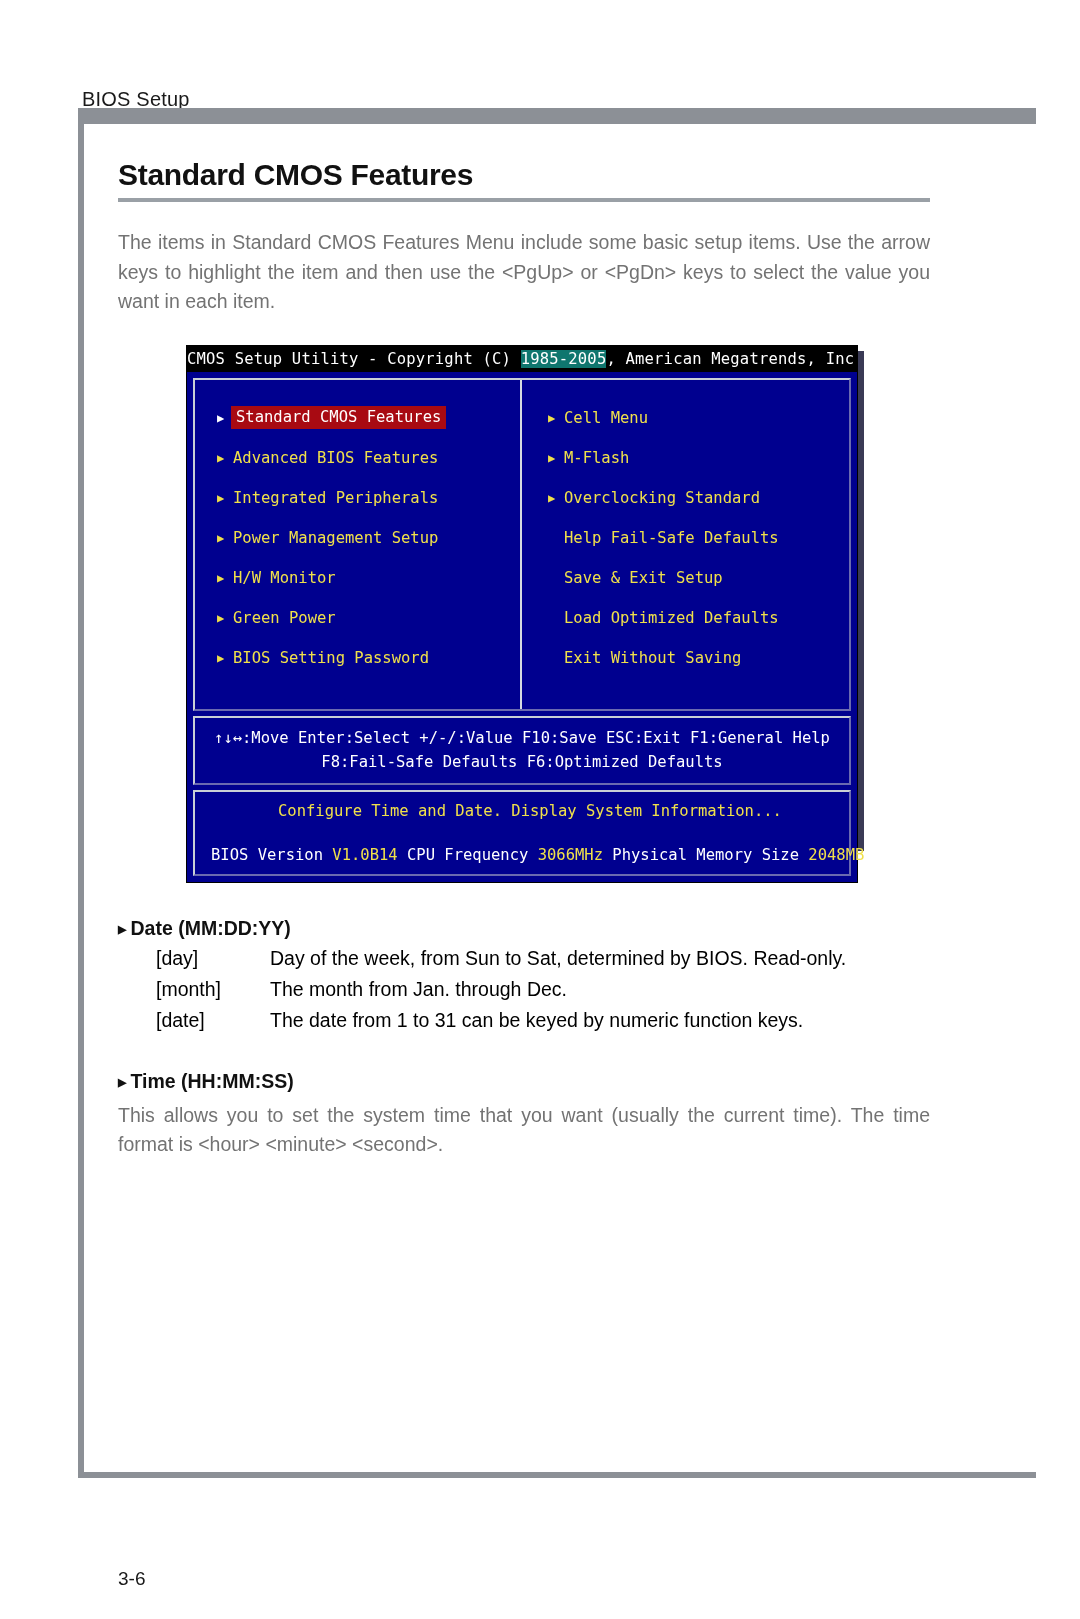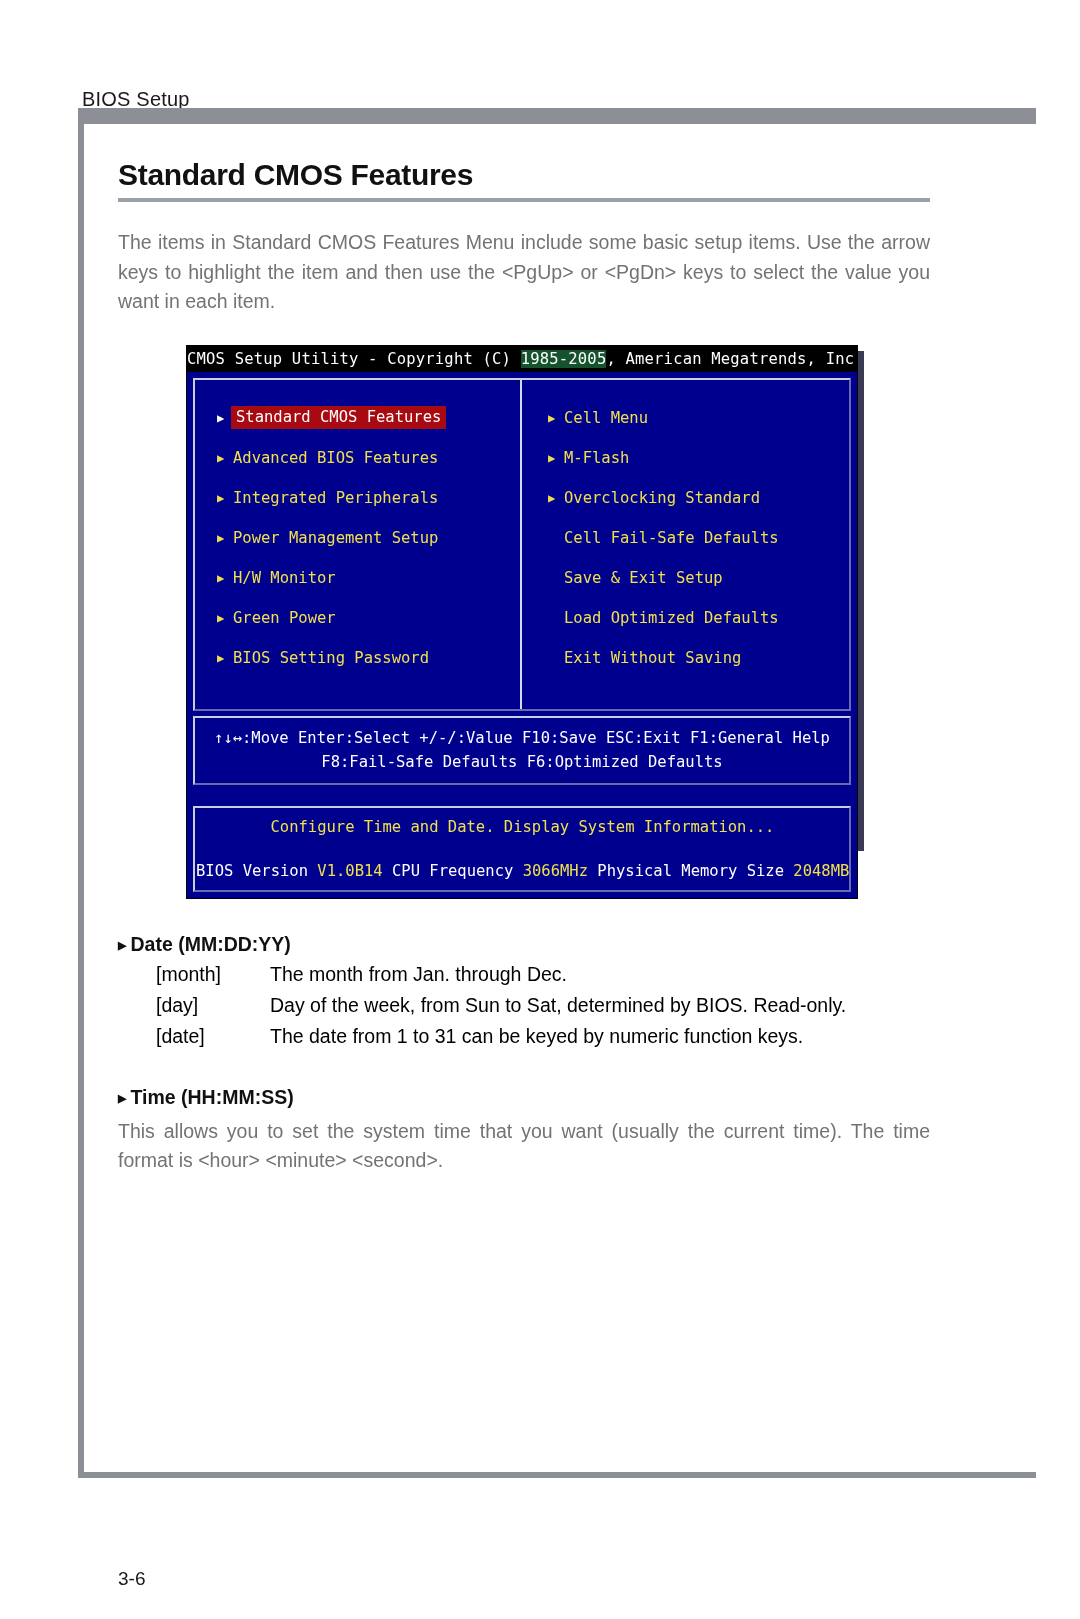--- a/index.html
+++ b/index.html
@@ -109,21 +109,21 @@
     color: #ffffff;
     font-size: 15.5px;
     line-height: 26px;
     height: 26px;
     text-align: center;
     letter-spacing: 0.2px;
     white-space: nowrap;
     overflow: hidden;
   }
   .bios-titlebar .hl {
-    background: #14532d;
+    background: #0f766e;
     color: #ffffff;
   }
   .bios-body {
     background: #00008f;
     padding: 6px;
   }
   .bios-menu-box {
     border: 2px solid #c9cfd6;
     border-right-color: #6a6ab0;
     border-bottom-color: #6a6ab0;
@@ -171,25 +171,25 @@
     border-bottom-color: #6a6ab0;
     padding: 8px 0 9px 0;
     text-align: center;
     color: #ffffff;
     font-size: 15.5px;
     line-height: 1.55;
     box-sizing: border-box;
   }
   .bios-help-box div { white-space: nowrap; }
   .bios-status-box {
-    margin-top: 21px;
+    margin-top: 5px;
     border: 2px solid #c9cfd6;
     border-right-color: #6a6ab0;
     border-bottom-color: #6a6ab0;
-    padding: 10px 0 8px 1px;
+    padding: 10px 0 8px 16px;
     box-sizing: border-box;
   }
   .bios-status-line {
     text-align: center;
     color: #f0e04a;
     font-size: 15.5px;
     white-space: nowrap;
   }
   .bios-version-line {
     margin-top: 26px;
@@ -315,21 +315,21 @@
               <div class="bios-row">
                 <span class="bios-arrow">▶</span>
                 <span class="bios-label">M-Flash</span>
               </div>
               <div class="bios-row">
                 <span class="bios-arrow">▶</span>
                 <span class="bios-label">Overclocking Standard</span>
               </div>
               <div class="bios-row">
                 <span class="bios-arrow blank">▶</span>
-                <span class="bios-label">Cell Fail-Safe Defaults</span>
+                <span class="bios-label">Help Fail-Safe Defaults</span>
               </div>
               <div class="bios-row">
                 <span class="bios-arrow blank">▶</span>
                 <span class="bios-label">Save &amp; Exit Setup</span>
               </div>
               <div class="bios-row">
                 <span class="bios-arrow blank">▶</span>
                 <span class="bios-label">Load Optimized Defaults</span>
               </div>
               <div class="bios-row">
@@ -360,26 +360,26 @@
     </div>
   </div>
 
   <div id="sections-host">
       <h2 class="sub-head">
         <span class="tri">▶</span>
         <span>Date (MM:DD:YY)</span>
       </h2>
       <dl class="defs">
         <div class="def-row">
+          <div class="term">[day]</div>
+          <div class="desc">Day of the week, from Sun to Sat, determined by BIOS. Read-only.</div>
+        </div>
+        <div class="def-row">
           <div class="term">[month]</div>
           <div class="desc">The month from Jan. through Dec.</div>
-        </div>
-        <div class="def-row">
-          <div class="term">[day]</div>
-          <div class="desc">Day of the week, from Sun to Sat, determined by BIOS. Read-only.</div>
         </div>
         <div class="def-row">
           <div class="term">[date]</div>
           <div class="desc">The date from 1 to 31 can be keyed by numeric function keys.</div>
         </div>
       </dl>
       <h2 class="sub-head">
         <span class="tri">▶</span>
         <span>Time (HH:MM:SS)</span>
       </h2>

